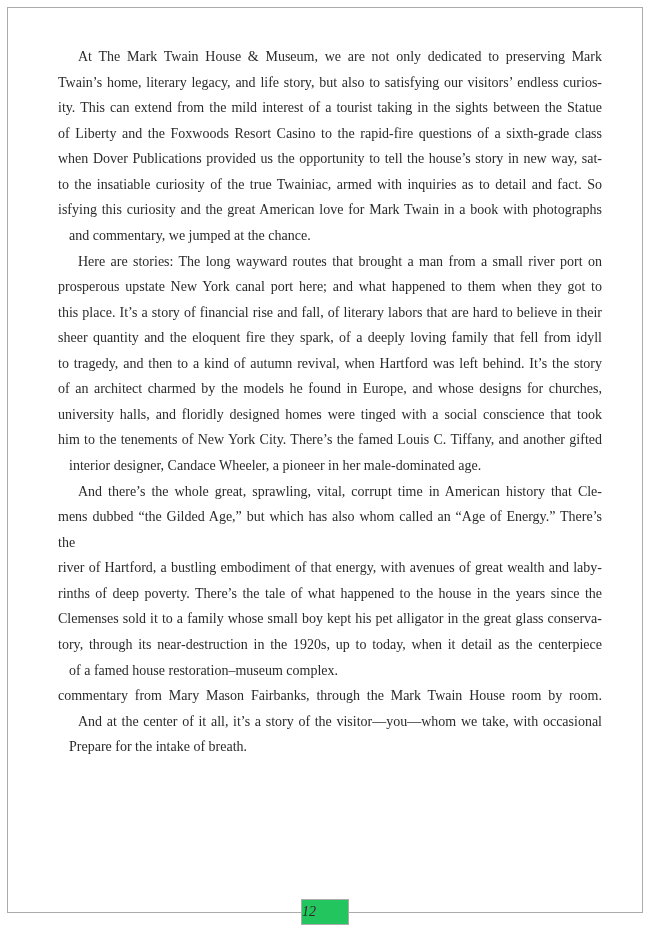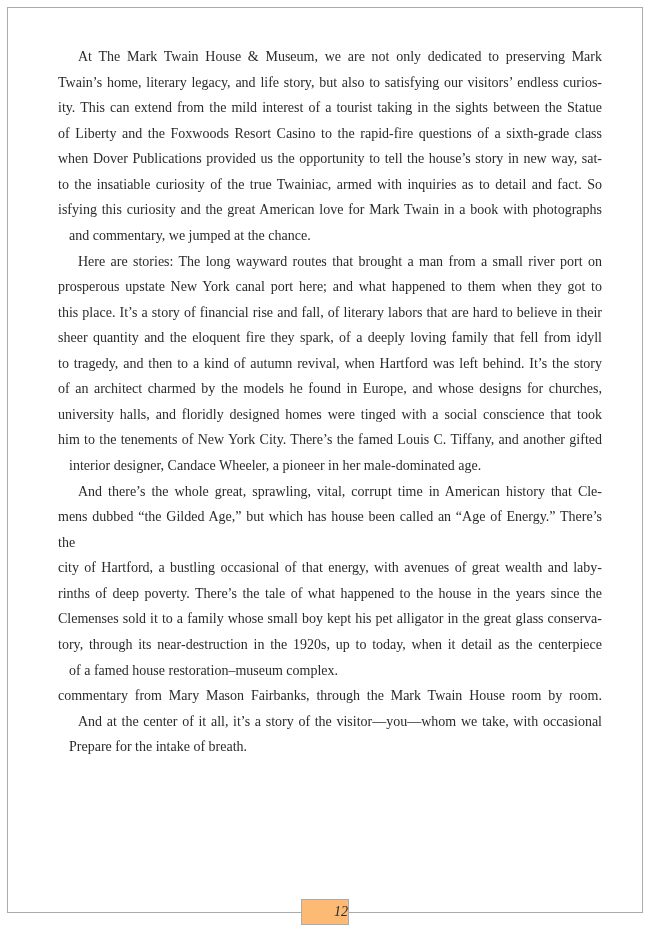--- a/index.html
+++ b/index.html
@@ -45,25 +45,25 @@
     text-indent: 20px;
   }
   .pagenum-box {
     position: absolute;
     left: 50%;
     bottom: -13px;
     transform: translateX(-50%);
     width: 48px;
     height: 26px;
     box-sizing: border-box;
-    background: #fdba74;
+    background: #22c55e;
     border: 1px solid var(--border, #9e9e9e);
     display: flex;
     align-items: center;
-    justify-content: flex-end;
+    justify-content: flex-start;
     font-style: italic;
     font-size: 14px;
     color: var(--text, #2a2a2a);
   }
 </style>
 </head>
 <body>
 
 <div id="canvas" style="--bg: #ffffff; --text: #2a2a2a; --border: #ababab;">
   <div class="page">
@@ -79,22 +79,22 @@
         <div class="line first">Here are stories: The long wayward routes that brought a man from a small river port on</div>
         <div class="line">prosperous upstate New York canal port here; and what happened to them when they got to</div>
         <div class="line">this place. It’s a story of financial rise and fall, of literary labors that are hard to believe in their</div>
         <div class="line">sheer quantity and the eloquent fire they spark, of a deeply loving family that fell from idyll</div>
         <div class="line">to tragedy, and then to a kind of autumn revival, when Hartford was left behind. It’s the story</div>
         <div class="line">of an architect charmed by the models he found in Europe, and whose designs for churches,</div>
         <div class="line">university halls, and floridly designed homes were tinged with a social conscience that took</div>
         <div class="line">him to the tenements of New York City. There’s the famed Louis C. Tiffany, and another gifted</div>
         <div class="line last">interior designer, Candace Wheeler, a pioneer in her male-dominated age.</div>
         <div class="line first">And there’s the whole great, sprawling, vital, corrupt time in American history that Cle-</div>
-        <div class="line">mens dubbed “the Gilded Age,” but which has house been called an “Age of Energy.” There’s the</div>
-        <div class="line">city of Hartford, a bustling occasional of that energy, with avenues of great wealth and laby-</div>
+        <div class="line">mens dubbed “the Gilded Age,” but which has also whom called an “Age of Energy.” There’s the</div>
+        <div class="line">river of Hartford, a bustling embodiment of that energy, with avenues of great wealth and laby-</div>
         <div class="line">rinths of deep poverty. There’s the tale of what happened to the house in the years since the</div>
         <div class="line">Clemenses sold it to a family whose small boy kept his pet alligator in the great glass conserva-</div>
         <div class="line">tory, through its near-destruction in the 1920s, up to today, when it detail as the centerpiece</div>
         <div class="line last">of a famed house restoration–museum complex.</div>
         <div class="line">commentary from Mary Mason Fairbanks, through the Mark Twain House room by room.</div>
         <div class="line first">And at the center of it all, it’s a story of the visitor—you—whom we take, with occasional</div>
         <div class="line last">Prepare for the intake of breath.</div>
       </div>
     <div class="pagenum-box">
       <span>12</span>

